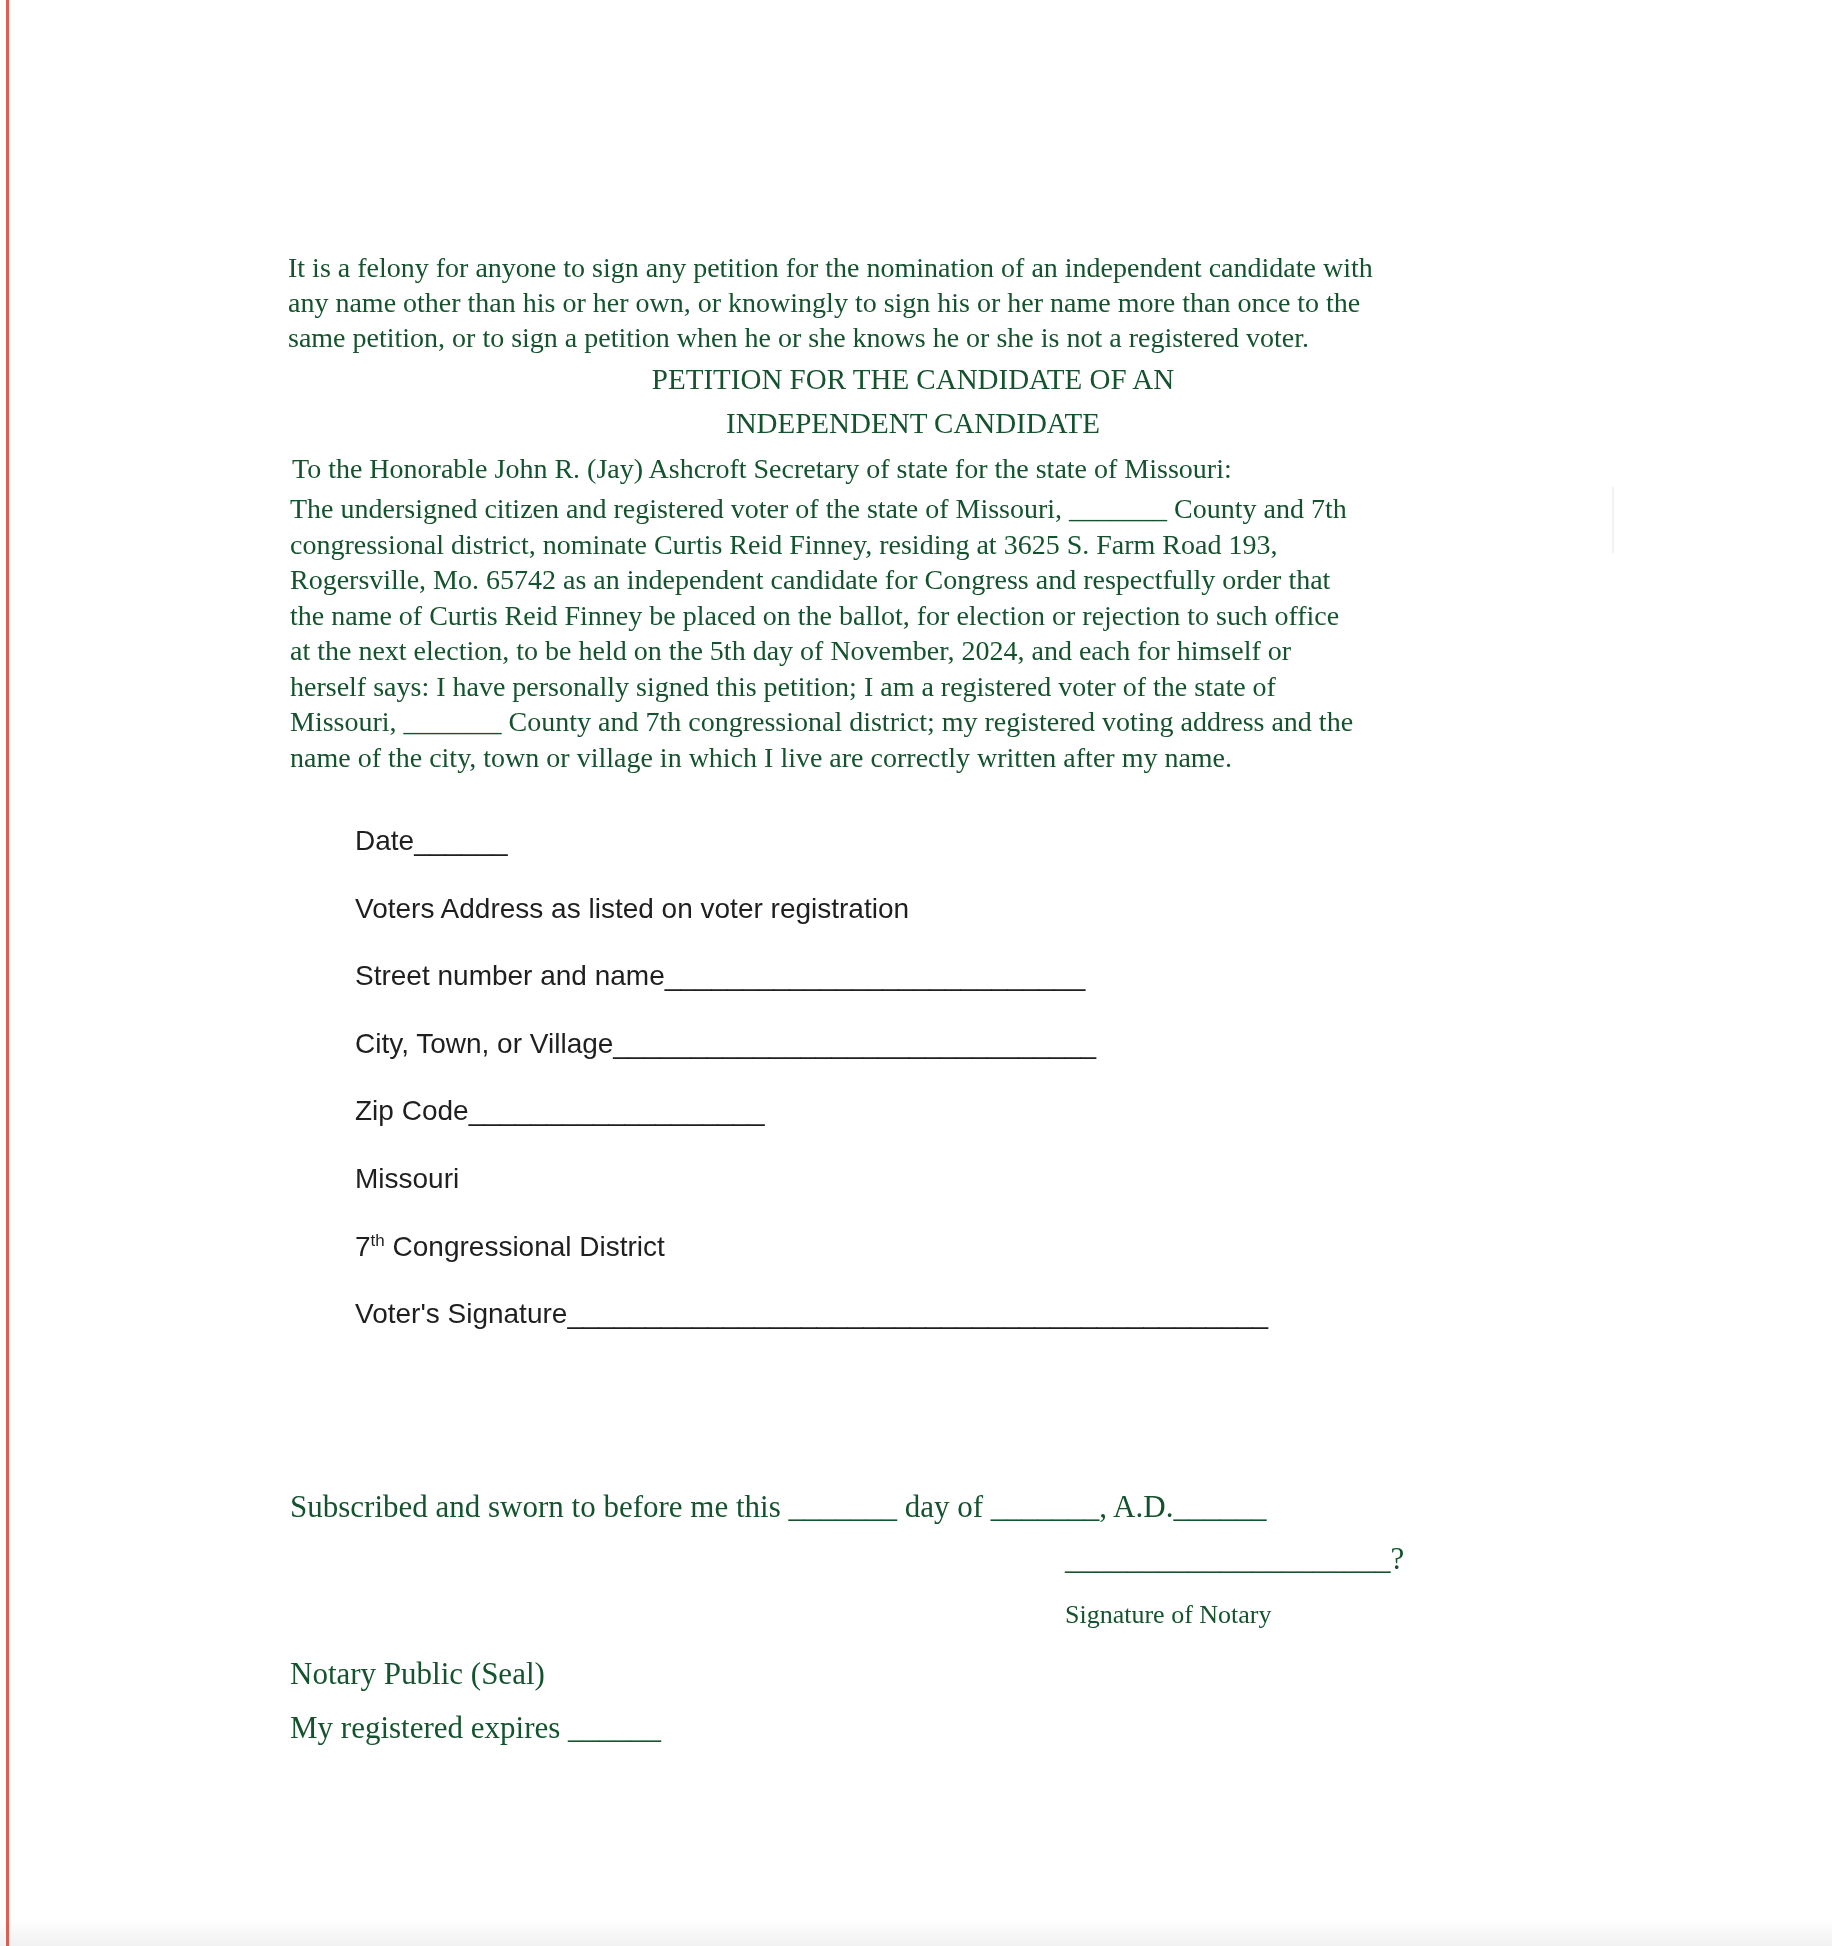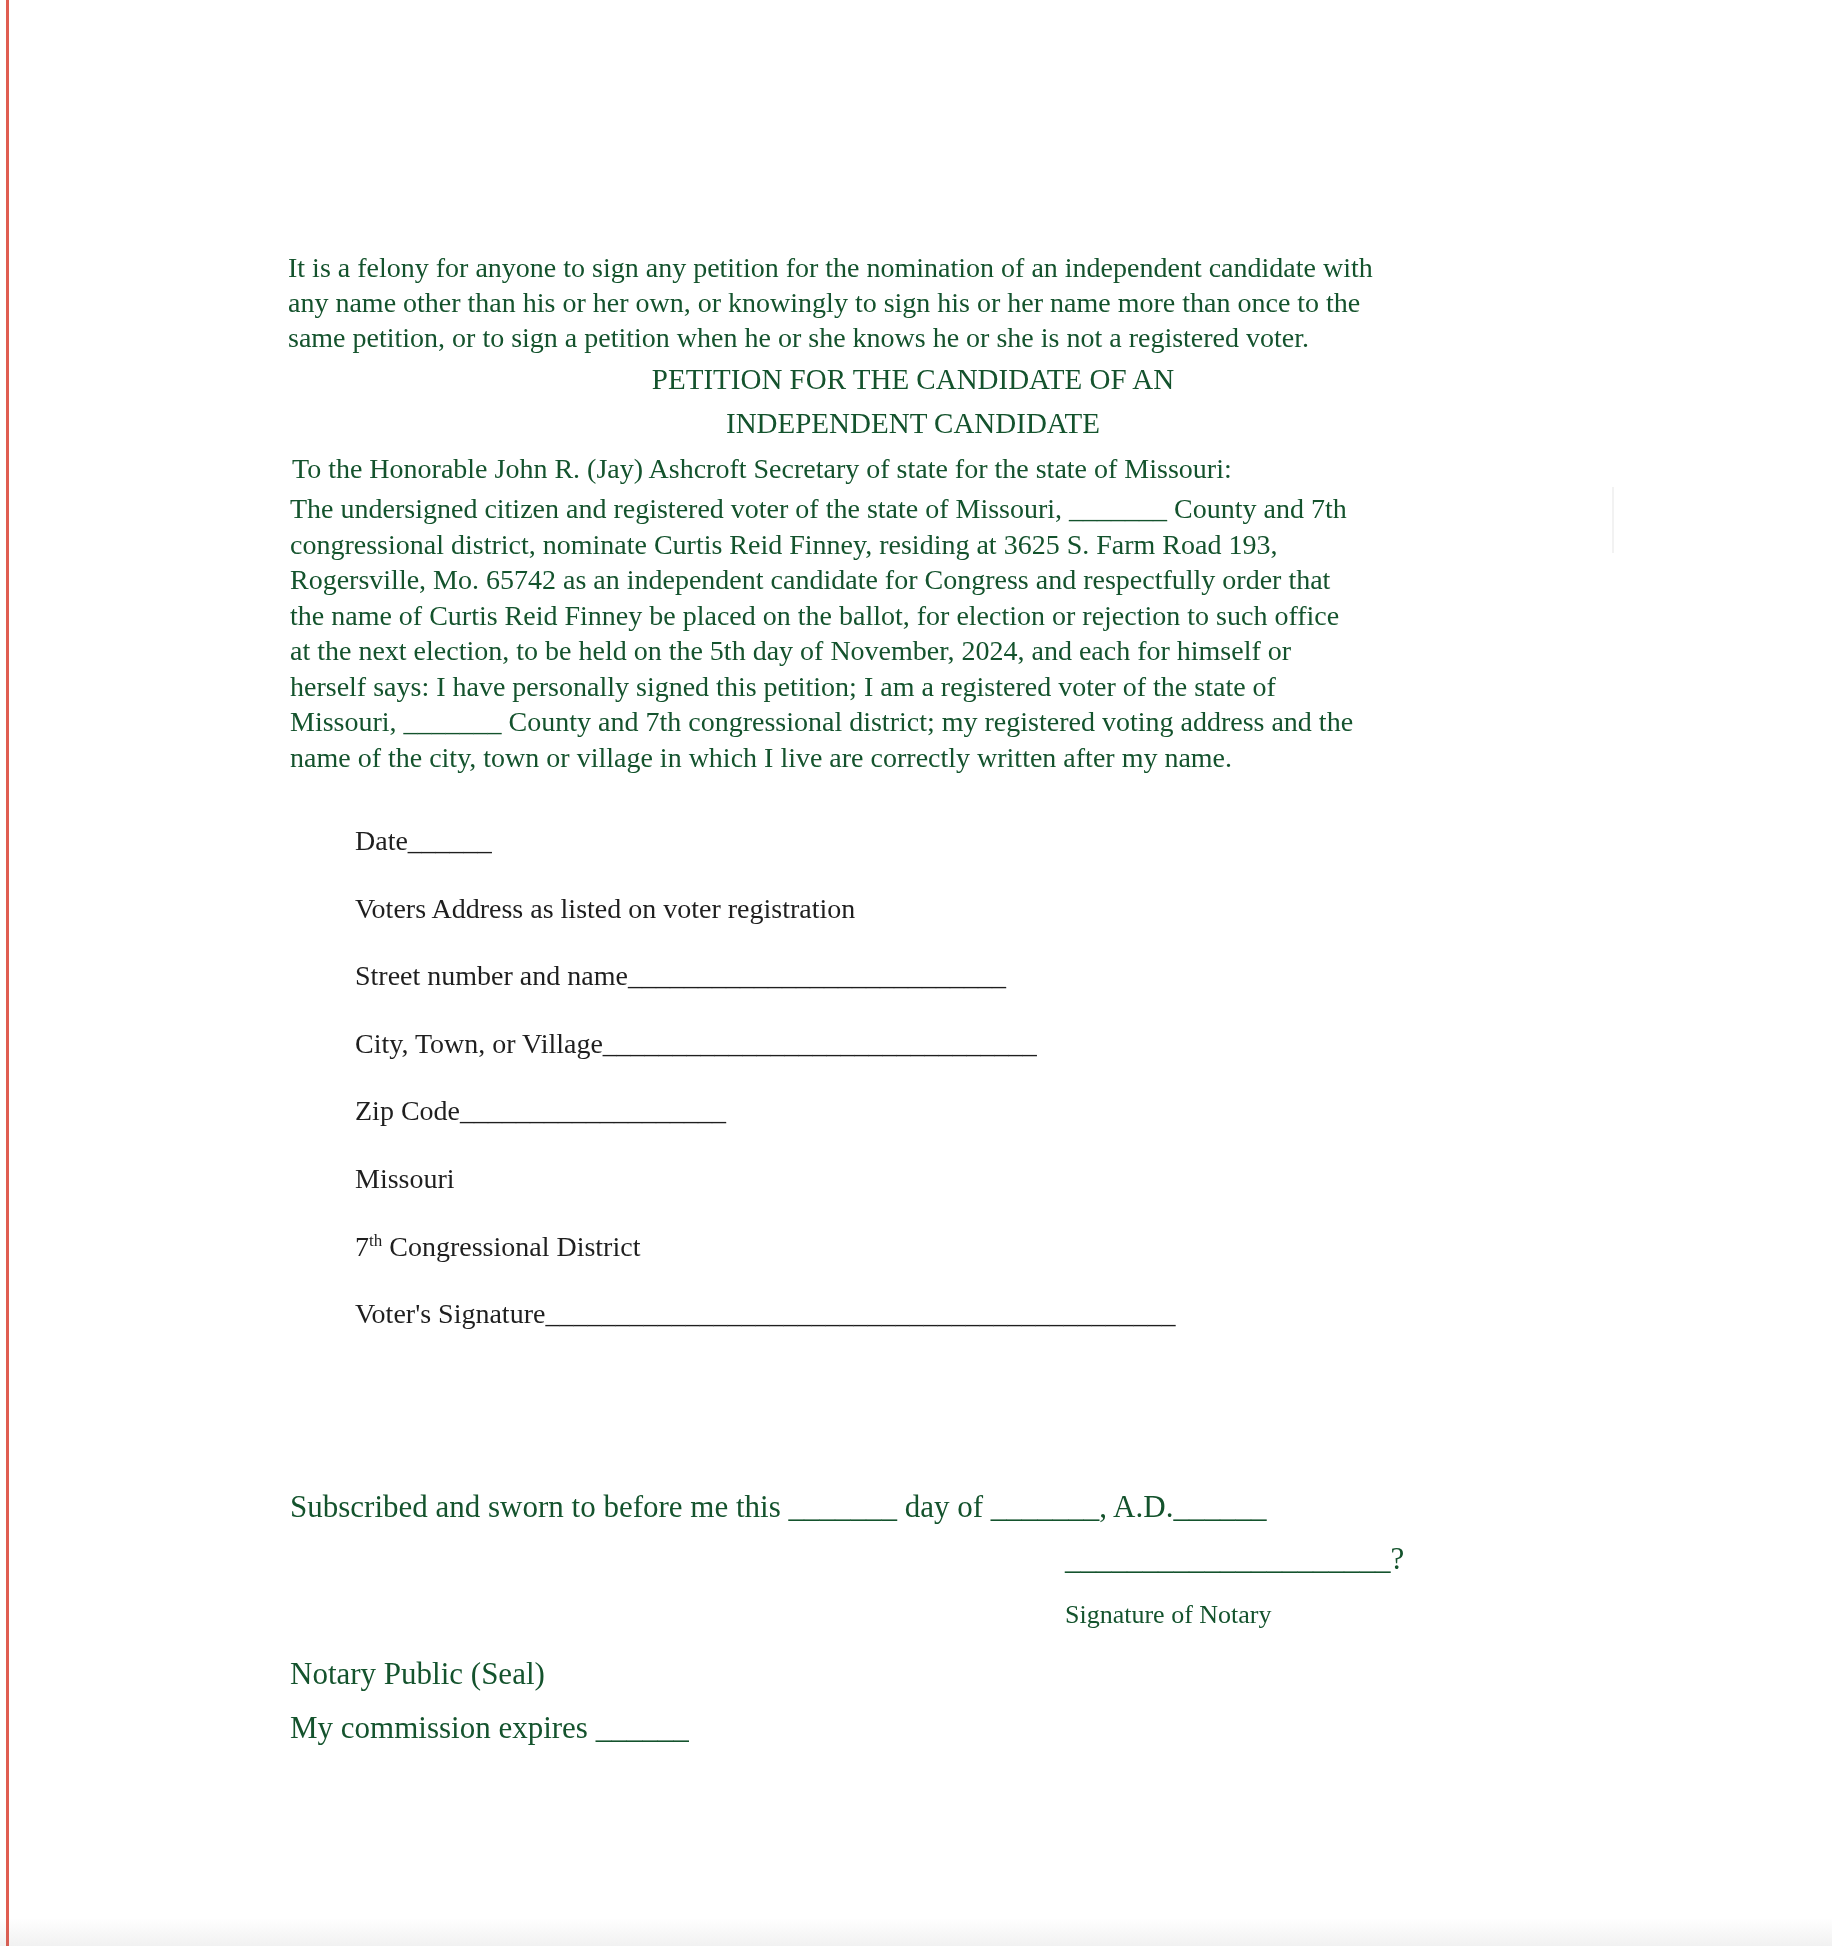--- a/index.html
+++ b/index.html
@@ -5,21 +5,21 @@
   html, body { margin: 0; padding: 0; background: #ffffff; }
   .page {
     position: relative;
     width: 1832px;
     height: 1946px;
     background: #ffffff;
     overflow: hidden;
     color: #1b1b1b;
   }
   .serif { font-family: "Liberation Serif", serif; color: #14532d; }
-  .sans  { font-family: Liberation Serif, serif; color: #1f1f1f; }
+  .sans  { font-family: Liberation Sans, sans-serif; color: #1f1f1f; }
 
   .edge-stripe {
     position: absolute; left: 6px; top: 0; width: 3px; height: 100%;
     background: #dd4b3e; opacity: 0.9;
   }
   .edge-faint {
     position: absolute; left: 1612px; top: 487px; width: 2px; height: 66px;
     background: #f2f2f2;
   }
   .bottom-shade {
@@ -126,15 +126,15 @@
   </div>
 
   <div class="serif sworn-line">Subscribed and sworn to before me this _______ day of _______, A.D.______</div>
 
   <div class="serif notary-sig-blank">_____________________?</div>
 
   <div class="serif notary-sig-label">Signature of Notary</div>
 
   <div class="serif notary-seal">Notary Public (Seal)</div>
 
-  <div class="serif commission">My commission expires ______</div>
+  <div class="serif commission">My registered expires ______</div>
 
 </div>
 
 </body></html>

